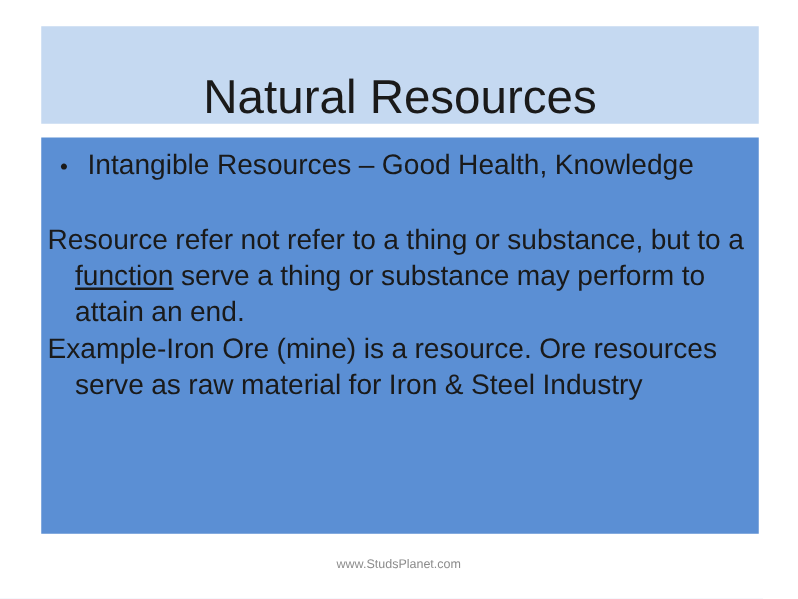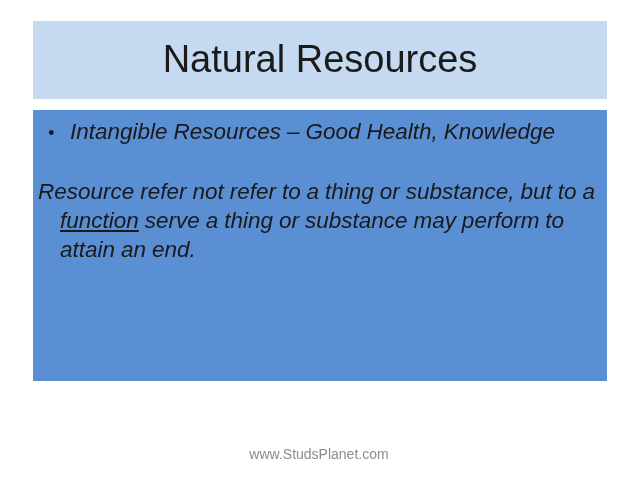--- a/index.html
+++ b/index.html
@@ -20,41 +20,40 @@
     background: #ffffff;
   }
   .title-box {
     position: absolute;
     left: 33px;
     top: 21px;
     width: 574px;
     height: 78px;
     background: #c5d9f1;
     display: flex;
-    align-items: center;
+    align-items: flex-end;
     justify-content: center;
   }
   .title-text {
     font-size: 38px;
     line-height: 1.05;
     color: #1a1a1a;
     font-weight: 400;
     letter-spacing: 0px;
     white-space: nowrap;
   }
   .body-box {
     position: absolute;
     left: 33px;
     top: 110px;
     width: 574px;
-    height: 271px;
+    height: 317px;
     background: #5b8fd4;
     box-sizing: border-box;
     padding: 7px 8px 0 5px;
-    font-style: italic;
   }
   .para {
     color: #1a1a1a;
     font-size: 22.5px;
     line-height: 29px;
     margin: 0;
     padding: 0 0 0 22px;
     text-indent: -22px;
     word-spacing: -0.3px;
   }
@@ -76,21 +75,21 @@
     text-decoration: underline;
     text-underline-offset: 2px;
     text-align: center;
   }
   .footer {
     position: absolute;
     left: 0;
     top: 446px;
     width: 638px;
     text-align: center;
-    font-size: 14px;
+    font-size: 10px;
     color: #8c8c8c;
     letter-spacing: 0px;
   }
 </style>
 </head>
 <body>
 
 <div class="slide">
 
   <div class="title-box">
@@ -98,18 +97,19 @@
   </div>
 
   <div class="body-box">
 
     <p class="para bullet"><span class="bullet-dot">•</span><span>Intangible Resources – Good Health, Knowledge</span></p>
 
     <div class="spacer-line"></div>
 
     <p class="para"><span>Resource refer not refer to a thing or substance, but to a </span><span class="u">function</span><span> serve a thing or substance may perform to attain an end.</span></p>
 
+    <p class="para">Example-Iron Ore (mine) is a resource. Ore resources serve as raw material for Iron &amp; Steel Industry</p>
 
   </div>
 
   <div class="footer">www.StudsPlanet.com</div>
 
 </div>
 
 </body></html>

